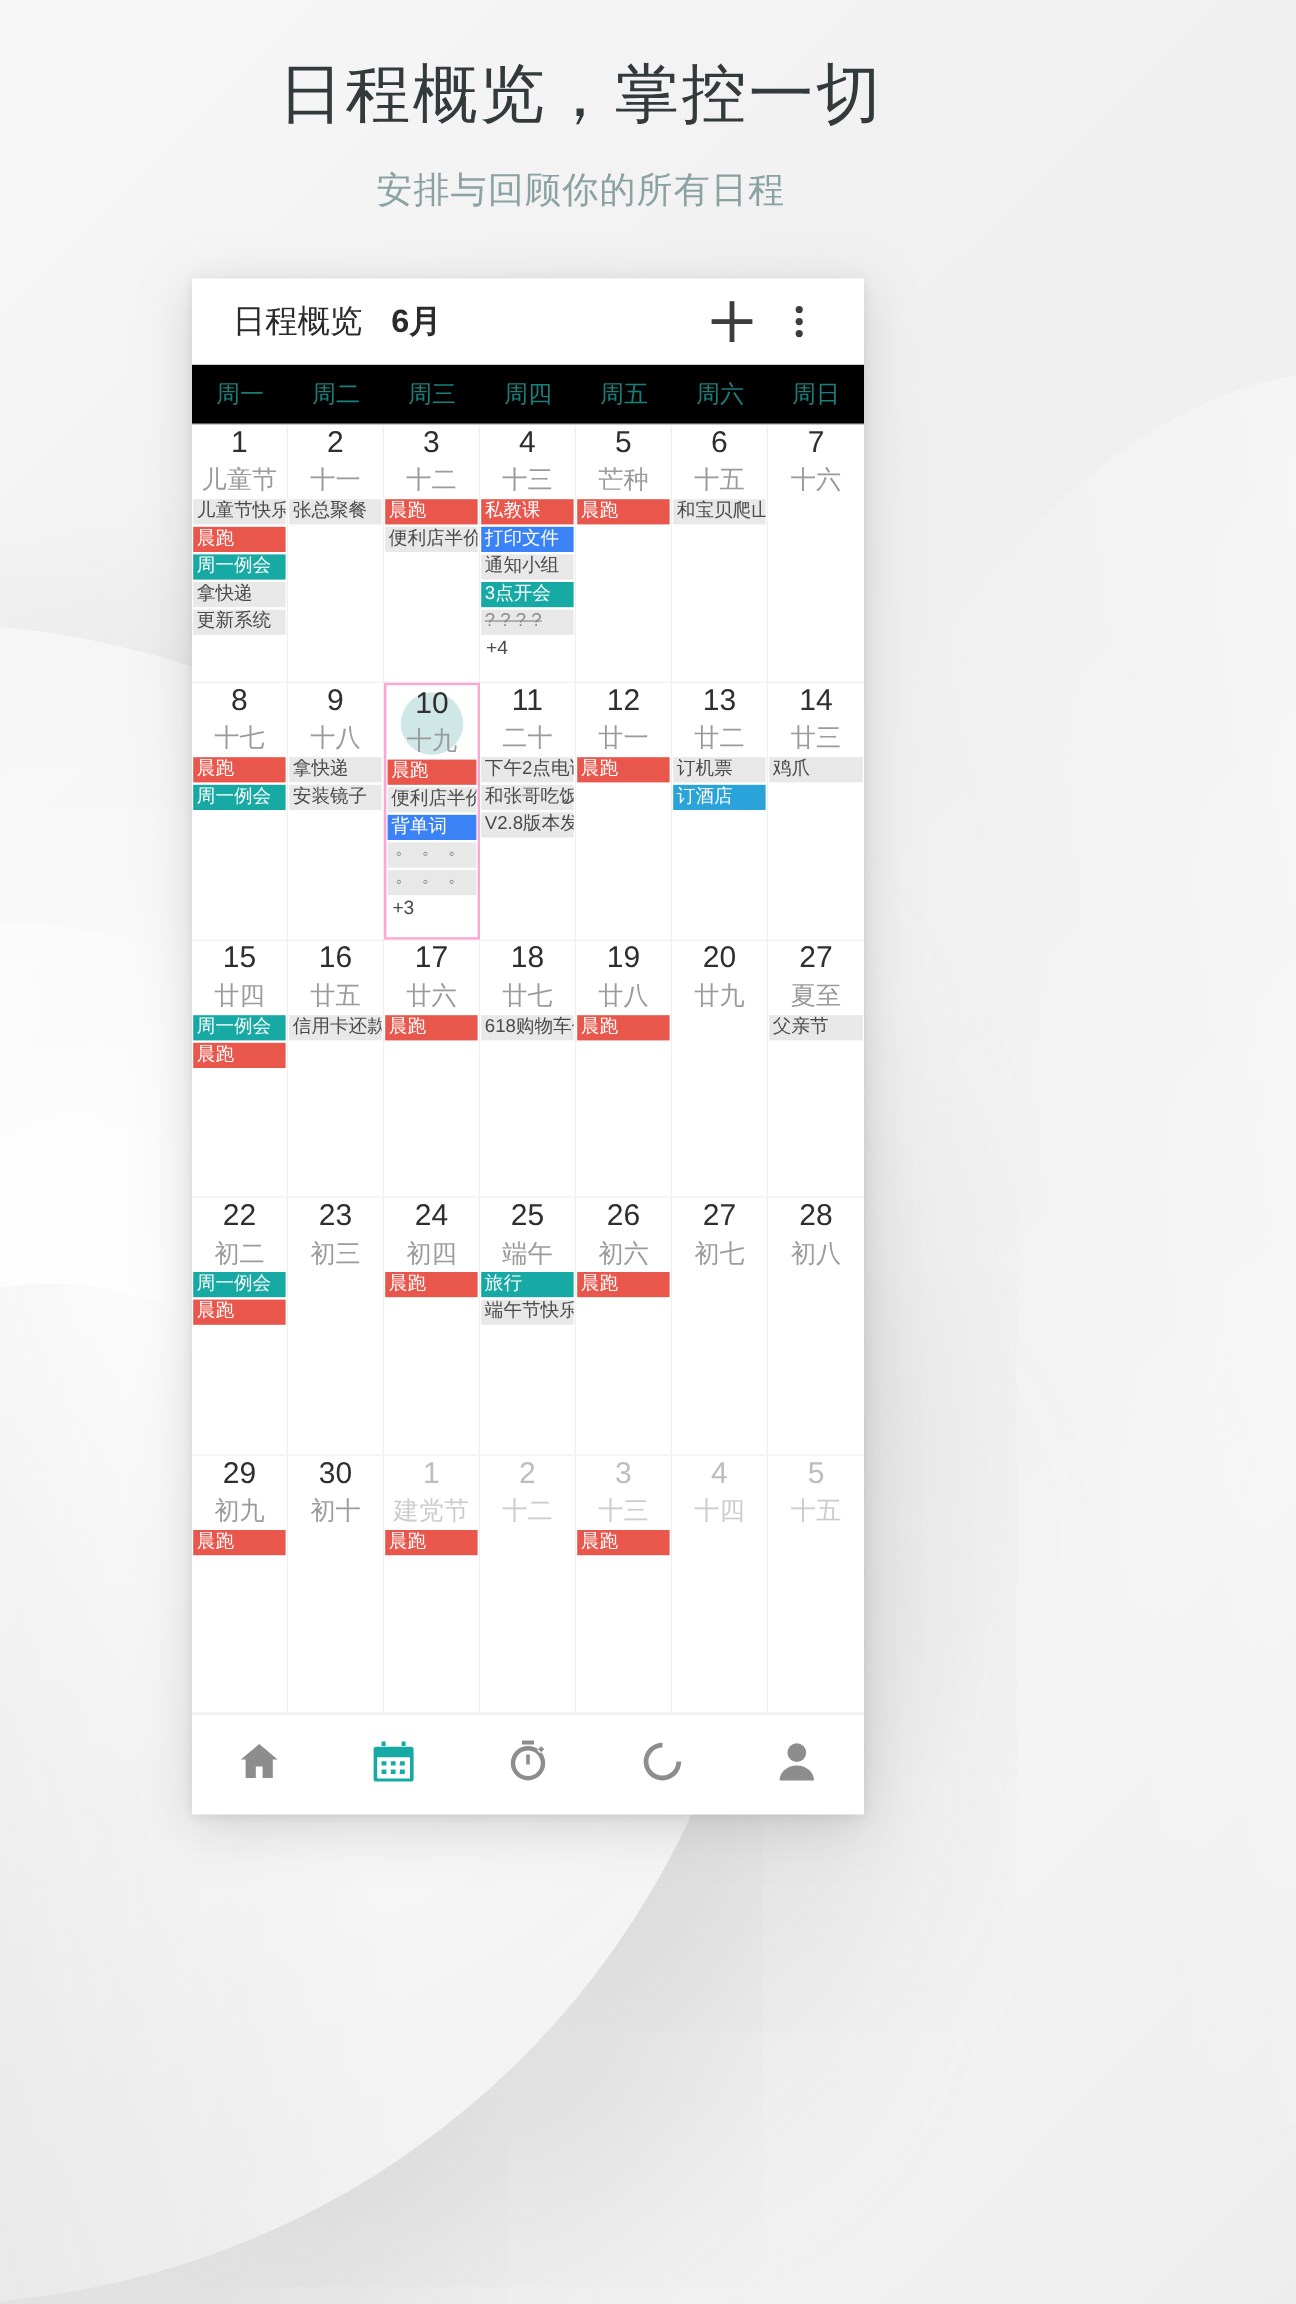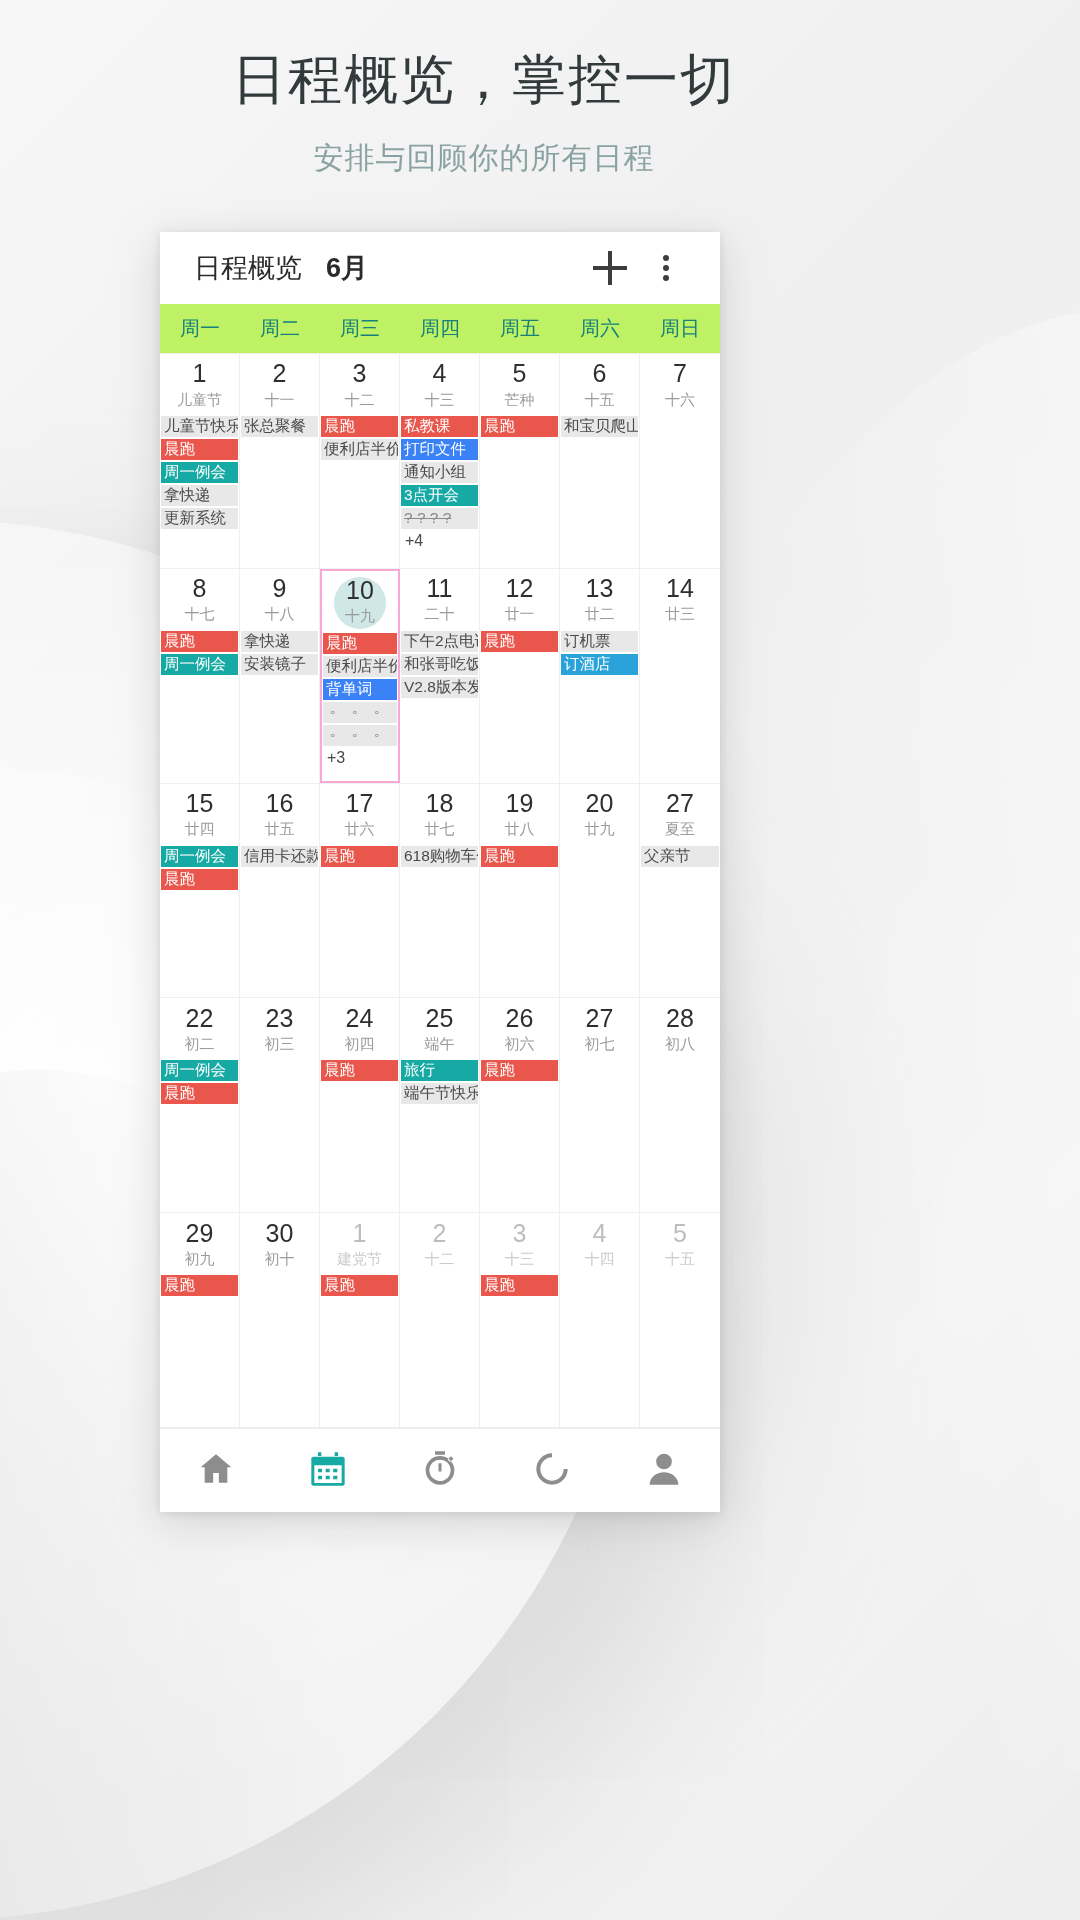--- a/index.html
+++ b/index.html
@@ -51,38 +51,38 @@
               justify-content:center; color:#3c3c3c; }
   .plus { position:relative; width:34px; height:34px; }
   .plus:before, .plus:after { content:""; position:absolute; background:#3d3d3d; }
   .plus:before { left:15px; top:0; width:4px; height:34px; }
   .plus:after  { top:15px; left:0; height:4px; width:34px; }
   .dots { width:6px; }
   .dots i { display:block; width:6px; height:6px; border-radius:50%;
             background:#3d3d3d; margin:4px 0; }
 
   .weekhdr { display:grid; grid-template-columns:repeat(7,1fr);
-             background:#bef264; height:50px; align-items:center;
+             background:#000000; height:50px; align-items:center;
              border-bottom:1px solid #ededed; }
   .weekhdr div { text-align:center; font-size:20px; color:#17807c; }
 
   .grid { flex:1; display:flex; flex-direction:column; }
   .week { flex:1; display:grid; grid-template-columns:repeat(7,1fr);
           border-bottom:1px solid #efefef; }
   .day { border-right:1px solid #efefef; padding:0; position:relative;
          display:flex; flex-direction:column; overflow:hidden; }
   .day:last-child { border-right:none; }
   .day.sel { border:2px solid #f9a8d4; }
 
   .dnum-wrap { height:62px; display:flex; flex-direction:column;
                align-items:center; justify-content:center; position:relative; }
   .circle { position:absolute; width:52px; height:52px; border-radius:50%;
             background:#cfe7e6; top:6px; left:50%; margin-left:-26px; }
   .dnum { font-size:25px; color:#2f2f2f; position:relative; line-height:1.05; }
-  .dsub { font-size:15px; color:#9b9b9b; position:relative; margin-top:4px;text-align:right; }
+  .dsub { font-size:21px; color:#9b9b9b; position:relative; margin-top:4px;text-align:right; }
   .day.out .dnum { color:#bdbdbd; }
   .day.out .dsub { color:#cccccc; }
 
   .evts { flex:1; padding:0 1px; }
   .ev { font-size:15.5px; line-height:20px; height:21px; margin-bottom:2px;
         padding:0 3px; white-space:nowrap; overflow:hidden;
         background:#e8e8e8; color:#4a4a4a; }
   .ev.red   { background:#e8564c; color:#ffffff; }
   .ev.teal  { background:#17a9a3; color:#ffffff; }
   .ev.orange{ background:#3b82f6; color:#ffffff; }
@@ -278,20 +278,23 @@
           <div class="evts">
             <div class="ev ">订机票</div>
             <div class="ev blue">订酒店</div>
           </div>
         </div>
         <div class="day">
           <div class="dnum-wrap">
             <div class="dnum">14</div>
             <div class="dsub">廿三</div>
           </div>
+          <div class="evts">
+            <div class="ev ">鸡爪</div>
+          </div>
         </div>
       </div>
       <div class="week">
         <div class="day">
           <div class="dnum-wrap">
             <div class="dnum">15</div>
             <div class="dsub">廿四</div>
           </div>
           <div class="evts">
             <div class="ev teal">周一例会</div>

